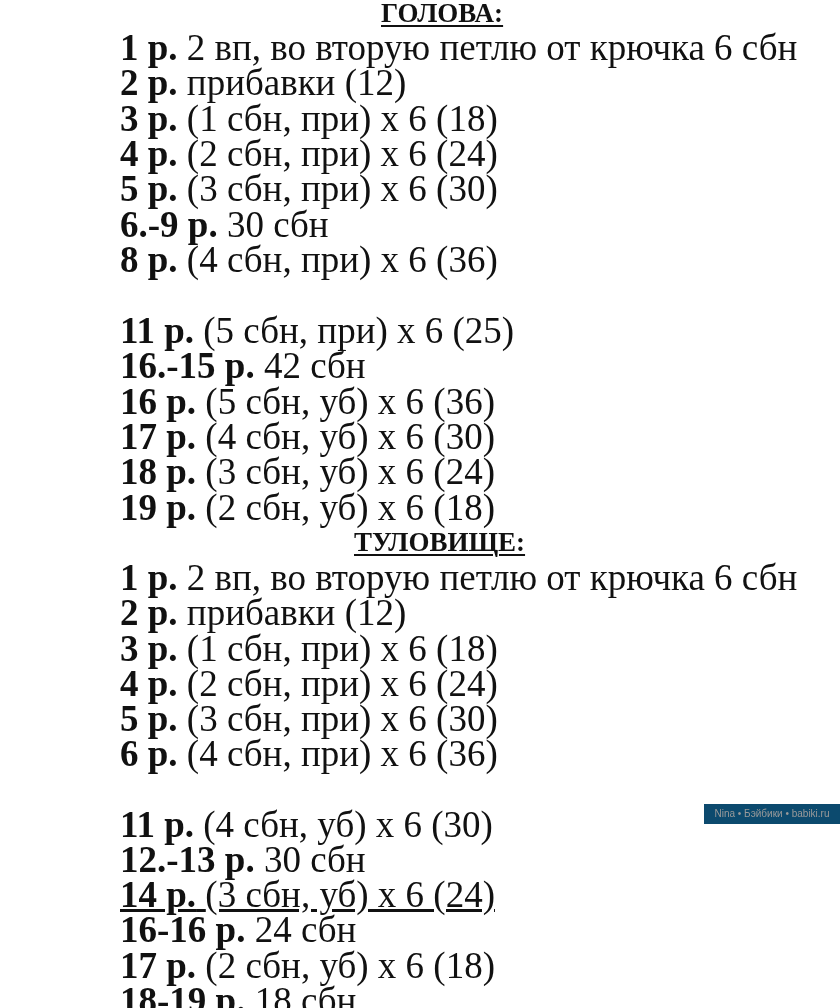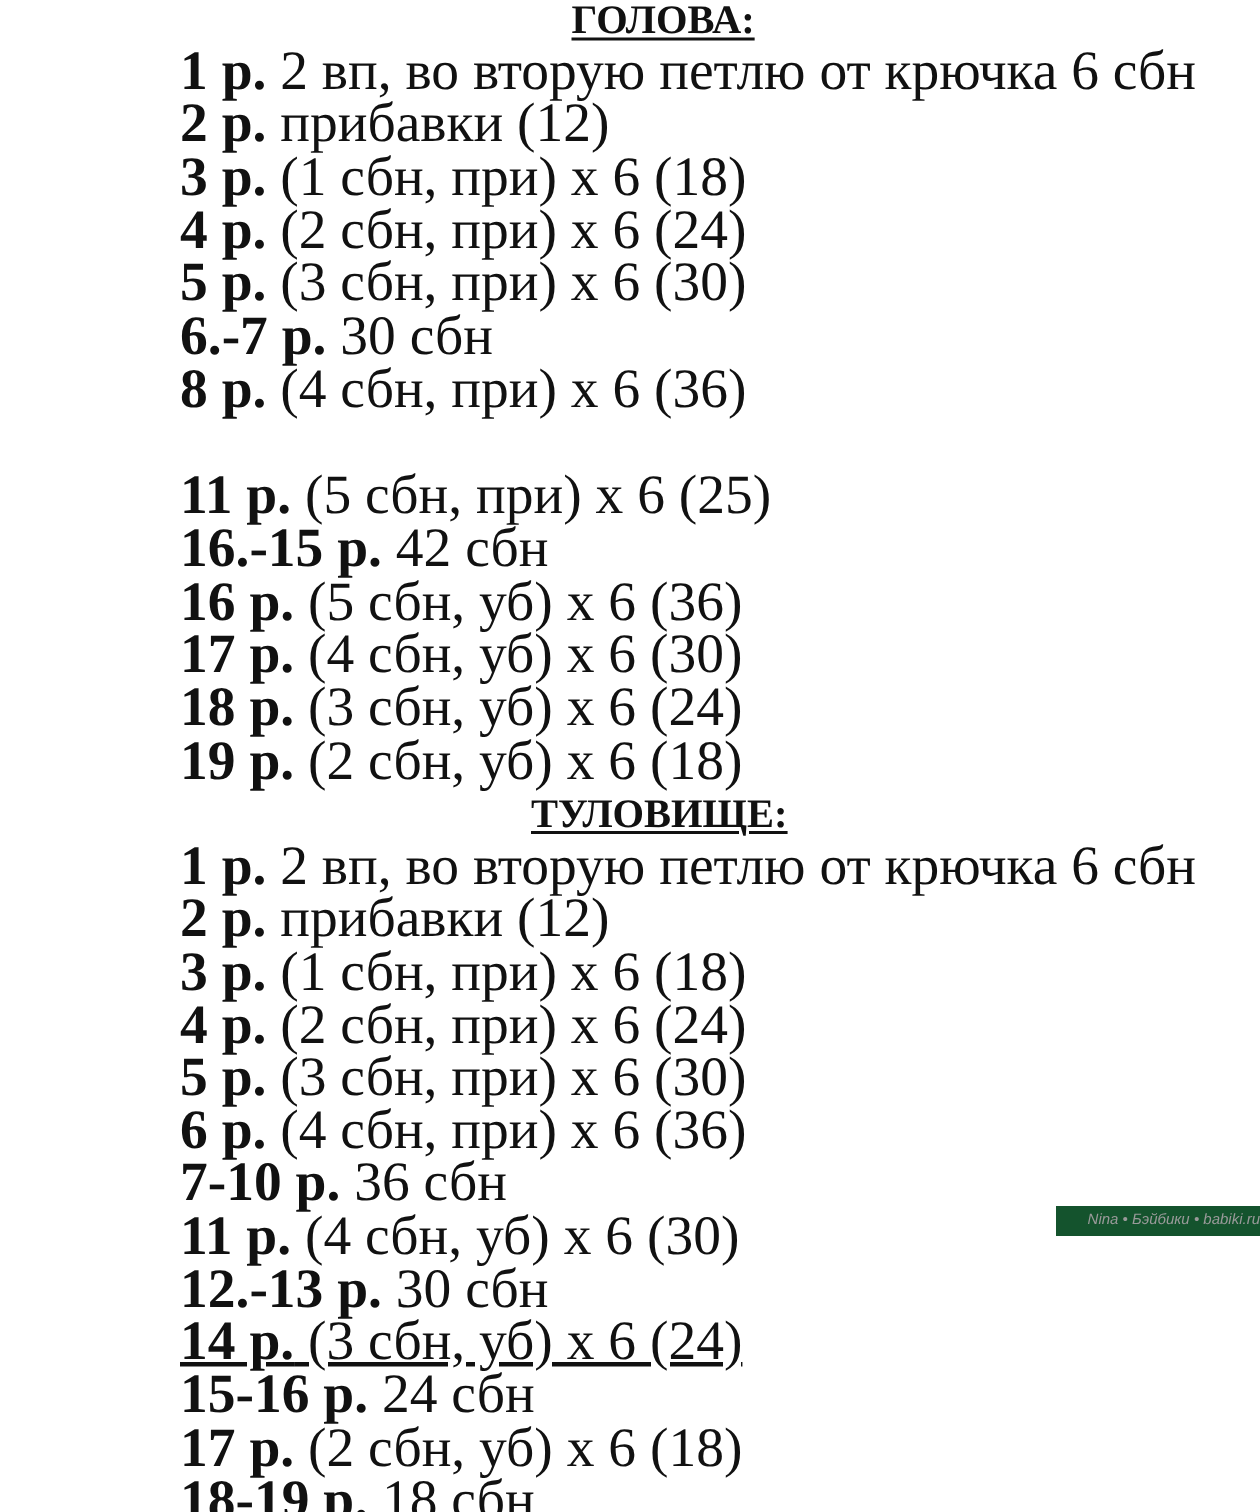--- a/index.html
+++ b/index.html
@@ -41,61 +41,59 @@
     }
     .row .num {
       font-weight: bold;
     }
     .watermark {
       position: absolute;
       right: 0;
       bottom: 0;
       width: 136px;
       height: 20px;
-      background: #14532d;
+      background: #0c4a6e;
       color: #9a9a9a;
       font-family: "Liberation Sans", "DejaVu Sans", sans-serif;
       font-size: 10px;
       line-height: 20px;
-      text-align: right;
+      text-align: center;
       white-space: nowrap;
-      font-style: italic;
     }
   </style>
 </head>
 <body>
 
 <div class="doc">
 
   <div class="section-title" style="left:381px; top:-2px;">ГОЛОВА:</div>
 
   <div class="row" style="top:32px;"><span class="num">1 р.</span> <span>2 вп, во вторую петлю от крючка 6 сбн</span></div>
   <div class="row" style="top:67px;"><span class="num">2 р.</span> <span>прибавки (12)</span></div>
   <div class="row" style="top:103px;"><span class="num">3 р.</span> <span>(1 сбн, при) х 6 (18)</span></div>
   <div class="row" style="top:138px;"><span class="num">4 р.</span> <span>(2 сбн, при) х 6 (24)</span></div>
   <div class="row" style="top:173px;"><span class="num">5 р.</span> <span>(3 сбн, при) х 6 (30)</span></div>
-  <div class="row" style="top:209px;"><span class="num">6.-7 р.</span> <span>30 сбн</span></div>
+  <div class="row" style="top:209px;"><span class="num">6.-9 р.</span> <span>30 сбн</span></div>
   <div class="row" style="top:244px;"><span class="num">8 р.</span> <span>(4 сбн, при) х 6 (36)</span></div>
   <div class="row" style="top:315px;"><span class="num">11 р.</span> <span>(5 сбн, при) х 6 (25)</span></div>
   <div class="row" style="top:350px;"><span class="num">16.-15 р.</span> <span>42 сбн</span></div>
   <div class="row" style="top:386px;"><span class="num">16 р.</span> <span>(5 сбн, уб) х 6 (36)</span></div>
   <div class="row" style="top:421px;"><span class="num">17 р.</span> <span>(4 сбн, уб) х 6 (30)</span></div>
   <div class="row" style="top:456px;"><span class="num">18 р.</span> <span>(3 сбн, уб) х 6 (24)</span></div>
   <div class="row" style="top:492px;"><span class="num">19 р.</span> <span>(2 сбн, уб) х 6 (18)</span></div>
 
   <div class="section-title" style="left:354px; top:527px;">ТУЛОВИЩЕ:</div>
 
   <div class="row" style="top:562px;"><span class="num">1 р.</span> <span>2 вп, во вторую петлю от крючка 6 сбн</span></div>
   <div class="row" style="top:597px;"><span class="num">2 р.</span> <span>прибавки (12)</span></div>
   <div class="row" style="top:633px;"><span class="num">3 р.</span> <span>(1 сбн, при) х 6 (18)</span></div>
   <div class="row" style="top:668px;"><span class="num">4 р.</span> <span>(2 сбн, при) х 6 (24)</span></div>
   <div class="row" style="top:703px;"><span class="num">5 р.</span> <span>(3 сбн, при) х 6 (30)</span></div>
   <div class="row" style="top:738px;"><span class="num">6 р.</span> <span>(4 сбн, при) х 6 (36)</span></div>
-  <div class="row" style="top:773px;"><span class="num">7-10 р.</span> <span>36 сбн</span></div>
   <div class="row" style="top:809px;"><span class="num">11 р.</span> <span>(4 сбн, уб) х 6 (30)</span></div>
   <div class="row" style="top:844px;"><span class="num">12.-13 р.</span> <span>30 сбн</span></div>
   <div class="row" style="top:879px;text-decoration:underline;"><span class="num">14 р.</span> <span>(3 сбн, уб) х 6 (24)</span></div>
-  <div class="row" style="top:914px;"><span class="num">15-16 р.</span> <span>24 сбн</span></div>
+  <div class="row" style="top:914px;"><span class="num">16-16 р.</span> <span>24 сбн</span></div>
   <div class="row" style="top:950px;text-align:center;"><span class="num">17 р.</span> <span>(2 сбн, уб) х 6 (18)</span></div>
   <div class="row" style="top:985px;"><span class="num">18-19 р.</span> <span>18 сбн</span></div>
 
   <div class="watermark">Nina • Бэйбики • babiki.ru</div>
 </div>
 
 </body></html>

